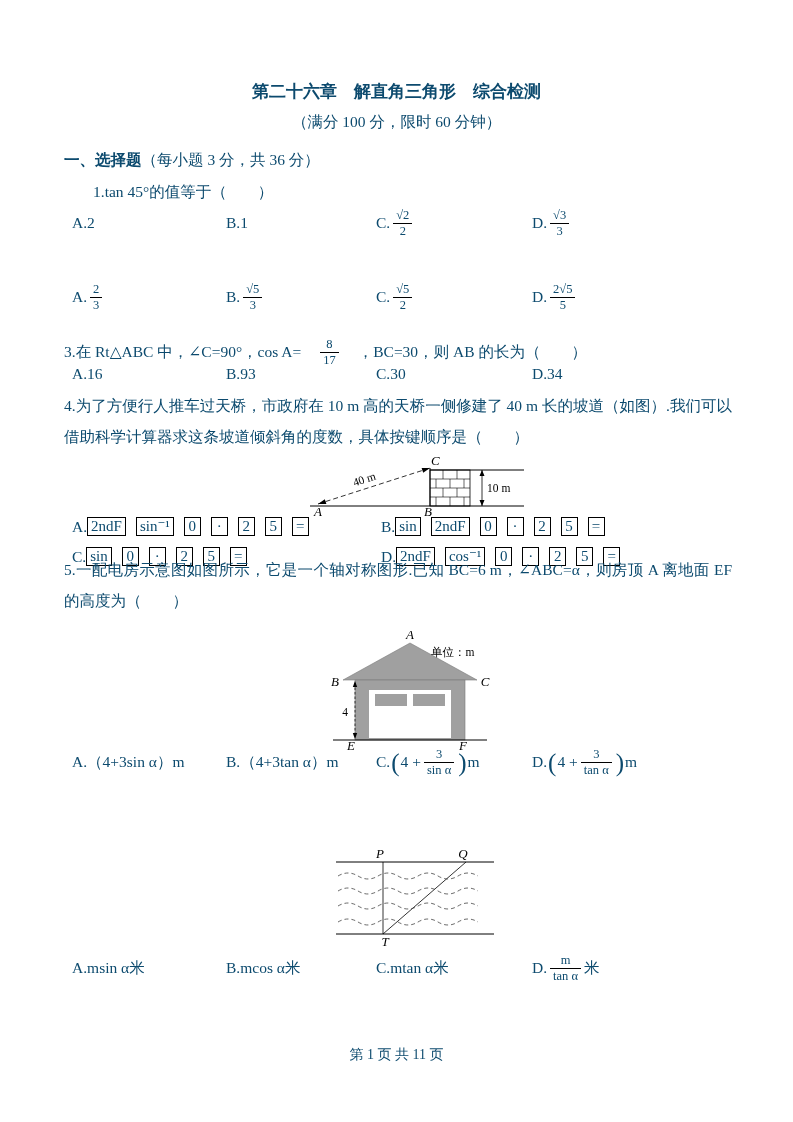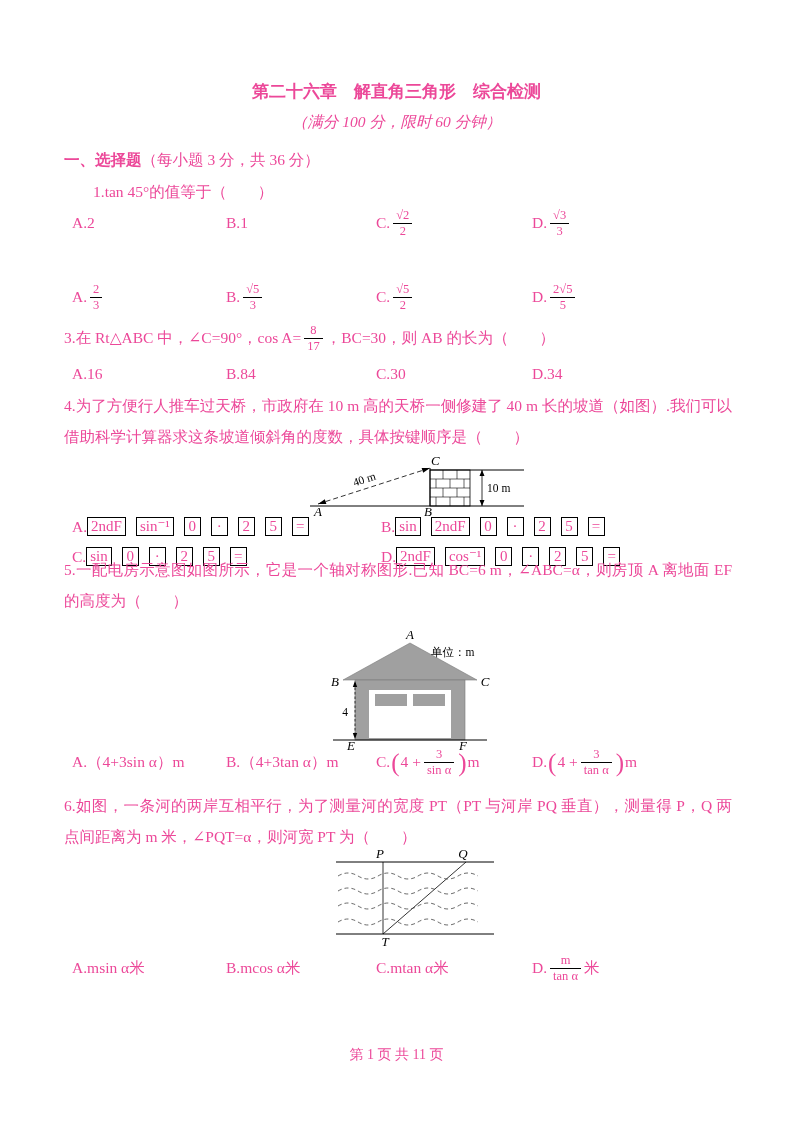--- a/index.html
+++ b/index.html
@@ -1,19 +1,19 @@
 <!DOCTYPE html>
 <html><head>
 <meta charset="utf-8">
 <style>
   html,body { margin:0; padding:0; background:#e8e8e8; }
   .page {
     position:relative; width:793px; height:1122px; background:#ffffff;
     margin:0 auto; font-family:"Liberation Serif","DejaVu Serif",serif;
-    color:#ec4899; font-size:15.5px; overflow:hidden;
+    color:#0c4a6e; font-size:15.5px; overflow:hidden;
   }
   .abs { position:absolute; }
   .centerline { left:0; width:793px; text-align:center; }
   .title { font-weight:bold; font-size:17px; }
   .subtitle { font-size:15.5px; }
   .qtext { left:64px; width:668px; line-height:31px; text-align:justify; }
   .flexline { left:64px; width:668px; display:flex; align-items:center; }
   .opts { left:72px; width:676px; display:grid; grid-template-columns:154px 150px 156px 1fr; align-items:center; }
   .opt { display:flex; align-items:center; white-space:nowrap; }
   .frac { display:inline-flex; flex-direction:column; text-align:center; vertical-align:middle; line-height:1.15; font-size:12.5px; margin:0 3px; }
@@ -27,21 +27,21 @@
   svg text { font-family:"Liberation Serif","DejaVu Serif",serif; fill:#000; }
   .ptlabel { font-style:italic; font-size:13px; }
   .dimlabel { font-size:11.5px; }
 </style>
 </head>
 <body>
 
 <div class="page">
 
   <div class="abs centerline title" style="top:80px;">第二十六章　解直角三角形　综合检测</div>
-  <div class="abs centerline subtitle" style="top:112px;font-style:italic;">（满分 100 分，限时 60 分钟）</div>
+  <div class="abs centerline subtitle" style="top:112px;">（满分 100 分，限时 60 分钟）</div>
 
   <div class="abs qtext" style="top:144px;"><b>一、选择题</b><span>（每小题 3 分，共 36 分）</span></div>
 
   <div class="abs qtext" style="top:176px;margin-left:29px;">1.tan 45°的值等于（　　）</div>
   <div class="abs opts" style="top:202px;height:42px;">
     <span class="opt">
         <span>A.</span>
         <span>2</span>
       </span>
     <span class="opt">
@@ -88,36 +88,36 @@
       </span>
     <span class="opt">
         <span>D.</span>
         <span class="frac">
           <span class="num">2√5</span>
           <span class="den">5</span>
         </span>
       </span>
   </div>
 
-  <div class="abs flexline" style="top:318px;height:40px;">
+  <div class="abs flexline" style="top:332px;height:40px;gap:16px;">
     <span>3.在 Rt△ABC 中，∠C=90°，cos A=</span>
     <span class="frac">
         <span class="num">8</span>
         <span class="den">17</span>
       </span>
     <span>，BC=30，则 AB 的长为（　　）</span>
   </div>
   <div class="abs opts" style="top:362px;height:24px;">
     <span class="opt">
         <span>A.</span>
         <span>16</span>
       </span>
     <span class="opt">
         <span>B.</span>
-        <span>84</span>
+        <span>93</span>
       </span>
     <span class="opt">
         <span>C.</span>
         <span>30</span>
       </span>
     <span class="opt">
         <span>D.</span>
         <span>34</span>
       </span>
   </div>
@@ -248,21 +248,20 @@
         <span>4 +</span>
         <span class="frac">
           <span class="num">3</span>
           <span class="den">tan α</span>
         </span>
         <span class="bigparen">)</span>
         <span>m</span>
       </span>
   </div>
 
-  <div class="abs qtext" style="top:790px;">6.如图，一条河的两岸互相平行，为了测量河的宽度 PT（PT 与河岸 PQ 垂直），测量得 P，Q 两点间距离为 m 米，∠PQT=α，则河宽 PT 为（　　）</div>
 
   <svg class="abs" style="top:846px;left:330px;" width="170" height="102" viewBox="0 0 170 102">
     <line x1="6" y1="16" x2="164" y2="16" stroke="#000" stroke-width="1"></line>
     <line x1="6" y1="88" x2="164" y2="88" stroke="#000" stroke-width="1"></line>
     <line x1="53" y1="16" x2="53" y2="88" stroke="#000" stroke-width="0.8"></line>
     <line x1="136" y1="16" x2="53" y2="88" stroke="#000" stroke-width="0.8"></line>
     <g stroke="#444" stroke-width="0.8" fill="none" stroke-dasharray="4 3">
       <path d="M8,30 q10,-6 20,0 t20,0 t20,0 t20,0 t20,0 t20,0 t20,0"></path>
       <path d="M8,45 q10,-6 20,0 t20,0 t20,0 t20,0 t20,0 t20,0 t20,0"></path>
       <path d="M8,60 q10,-6 20,0 t20,0 t20,0 t20,0 t20,0 t20,0 t20,0"></path>

